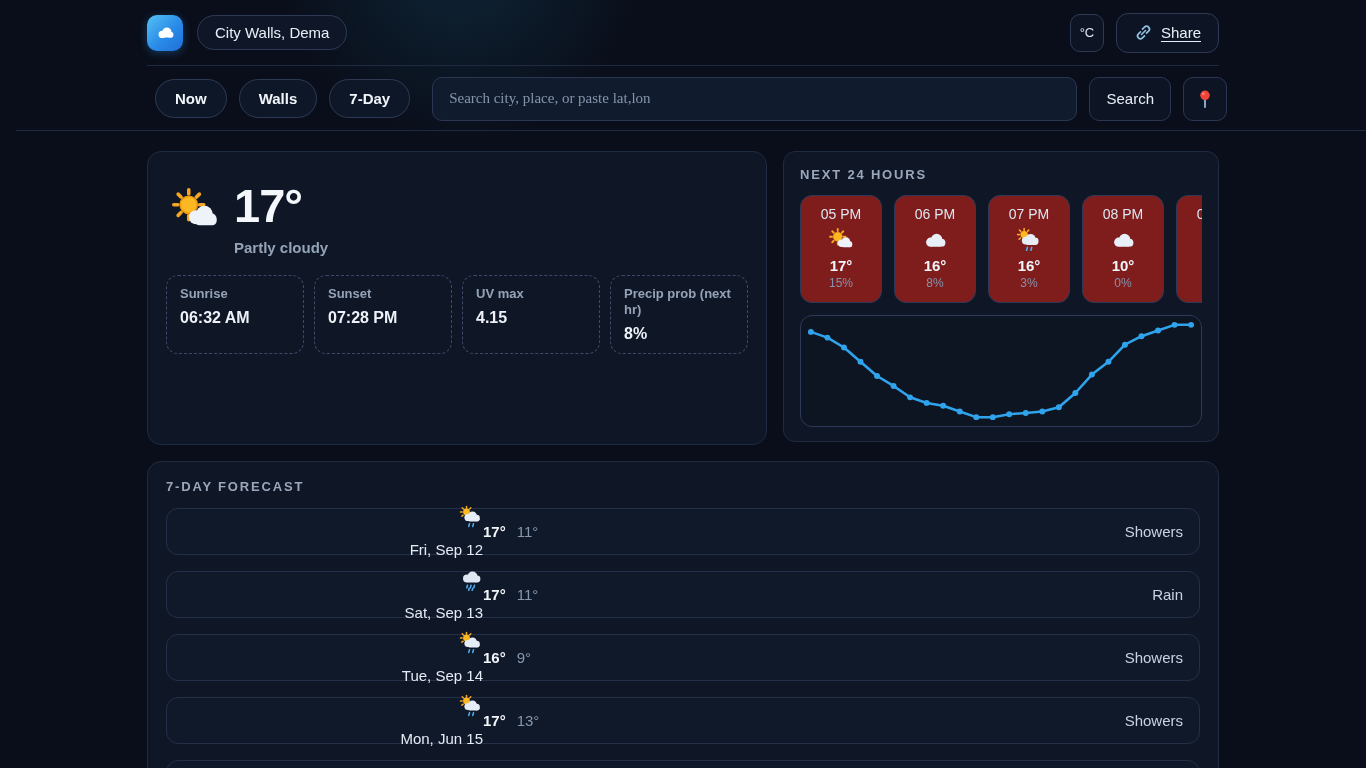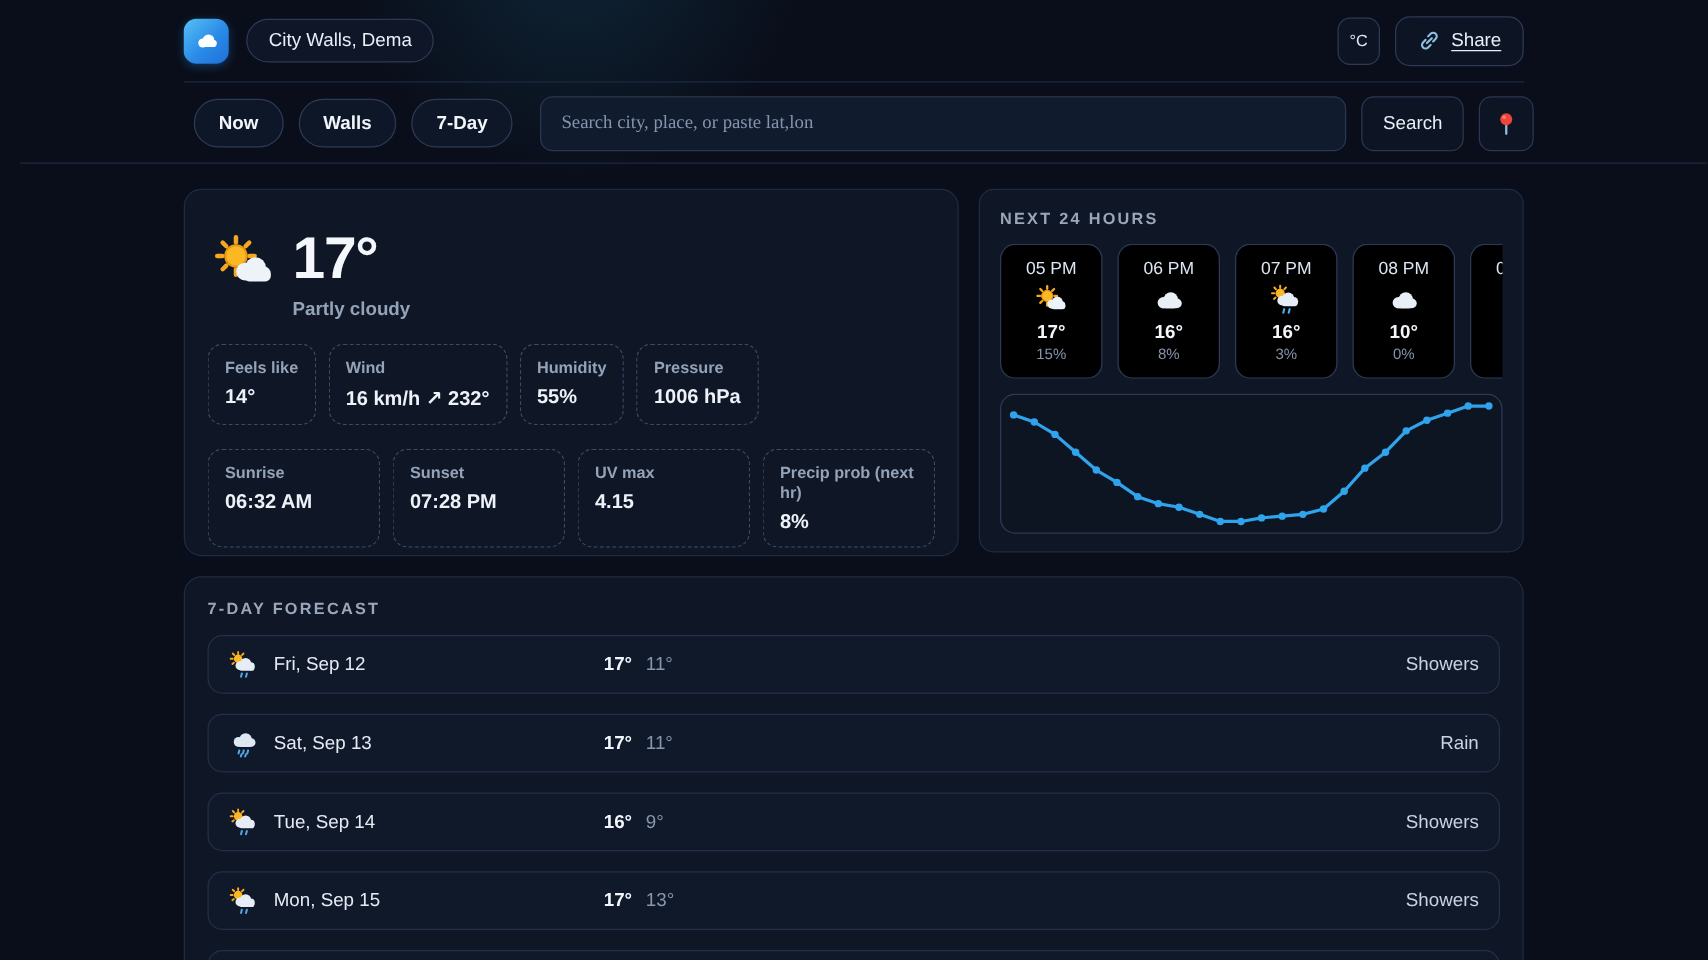--- a/index.html
+++ b/index.html
@@ -58,35 +58,35 @@
   .stats-row { display:flex; gap:10px; margin-top:19px; align-items:stretch; }
   .stat-tile { border:1.5px dashed #3c4a68; border-radius:12px; padding:10px 13px; }
   .stat-tile.w { width:139px; }
   .stat-label { font-size:13px; font-weight:bold; color:#94a3b8; line-height:1.25; }
   .stat-value { margin-top:7px; font-size:16px; font-weight:bold; color:#eef2f8; }
 
   
   .next24-card { padding:15px 16px; height:291px;border-radius:12px; }
   .section-title { font-size:13px; font-weight:bold; letter-spacing:0.14em; color:#9aa7bb; }
   .hours-row { display:flex; gap:12px; margin-top:13px; overflow:hidden; }
-  .hour-card { flex:0 0 82px; height:108px; border:1px solid #2c3a57; border-radius:12px; background:#000000;
+  .hour-card { flex:0 0 82px; height:108px; border:1px solid #2c3a57; border-radius:12px; background:#7f1d1d;
     display:flex; flex-direction:column; align-items:center; padding-top:10px; cursor:pointer; }
   .hour-time { font-size:14px; color:#dde6f2; }
   .hour-icon { width:26px; height:26px; margin:5px 0 4px; }
   .hour-temp { font-size:15px; font-weight:bold; color:#f2f6fb; }
   .hour-pop { margin-top:2px; font-size:12px; color:#8593ab; }
   .spark-box { margin-top:12px; height:112px; border:1px solid #2c3a57; border-radius:12px; background:#0d1523; }
   .spark-box svg { width:100%; height:100%; display:block; }
 
   
   .forecast-card { margin-top:16px; padding:17px 18px; }
   .forecast-rows { margin-top:14px; }
   .f-row { height:47px; display:flex; align-items:center; border:1px solid #242f48; border-radius:12px;
     background:#101929; padding:0 16px; margin-bottom:16px; cursor:pointer; }
-  .f-left { display:flex; align-items:center; gap:12px; width:300px; }
+  .f-left { display:flex; align-items:flex-end; gap:12px; width:300px;flex-direction:column; }
   .f-icon { width:24px; height:24px; flex:0 0 auto; }
   .f-day { font-size:15px; color:#e5ebf4; }
   .f-hi { font-size:15px; font-weight:bold; color:#f2f6fb; }
   .f-lo { font-size:15px; color:#8697ae; margin-left:11px; }
   .f-cond { margin-left:auto; font-size:15px; color:#c7d2e2; }
   .f-row.partial { margin-bottom:0; }
 </style>
 </head>
 <body>
 
@@ -216,38 +216,20 @@
   <div class="row-top">
 
     <section class="card current-card">
       <div class="hero">
         <svg class="hero-icon">
             <use href="#i-sun-cloud" xlink:href="#i-sun-cloud"></use>
           </svg>
         <div>
           <div class="hero-temp">17°</div>
           <div class="hero-cond">Partly cloudy</div>
-        </div>
-      </div>
-      <div class="stats-row">
-        <div class="stat-tile">
-          <div class="stat-label">Feels like</div>
-          <div class="stat-value">14°</div>
-        </div>
-        <div class="stat-tile">
-          <div class="stat-label">Wind</div>
-          <div class="stat-value">16 km/h ↗ 232°</div>
-        </div>
-        <div class="stat-tile">
-          <div class="stat-label">Humidity</div>
-          <div class="stat-value">55%</div>
-        </div>
-        <div class="stat-tile">
-          <div class="stat-label">Pressure</div>
-          <div class="stat-value">1006 hPa</div>
         </div>
       </div>
       <div class="stats-row">
         <div class="stat-tile w">
           <div class="stat-label">Sunrise</div>
           <div class="stat-value">06:32 AM</div>
         </div>
         <div class="stat-tile w">
           <div class="stat-label">Sunset</div>
           <div class="stat-value">07:28 PM</div>
@@ -371,21 +353,21 @@
         </div>
         <span class="f-hi">16°</span>
         <span class="f-lo">9°</span>
         <span class="f-cond">Showers</span>
       </div>
       <div class="f-row">
         <div class="f-left">
           <svg class="f-icon">
               <use href="#i-sun-rain" xlink:href="#i-sun-rain"></use>
             </svg>
-          <span class="f-day">Mon, Sep 15</span>
+          <span class="f-day">Mon, Jun 15</span>
         </div>
         <span class="f-hi">17°</span>
         <span class="f-lo">13°</span>
         <span class="f-cond">Showers</span>
       </div>
       <div class="f-row partial"></div>
     </div>
   </section>
 </main>
 

